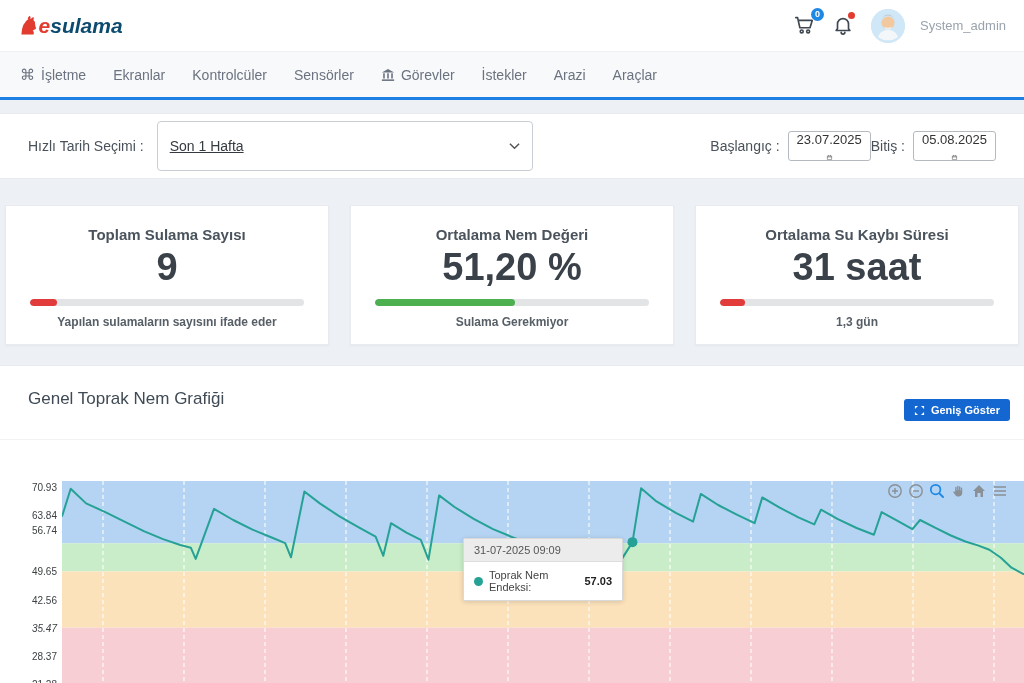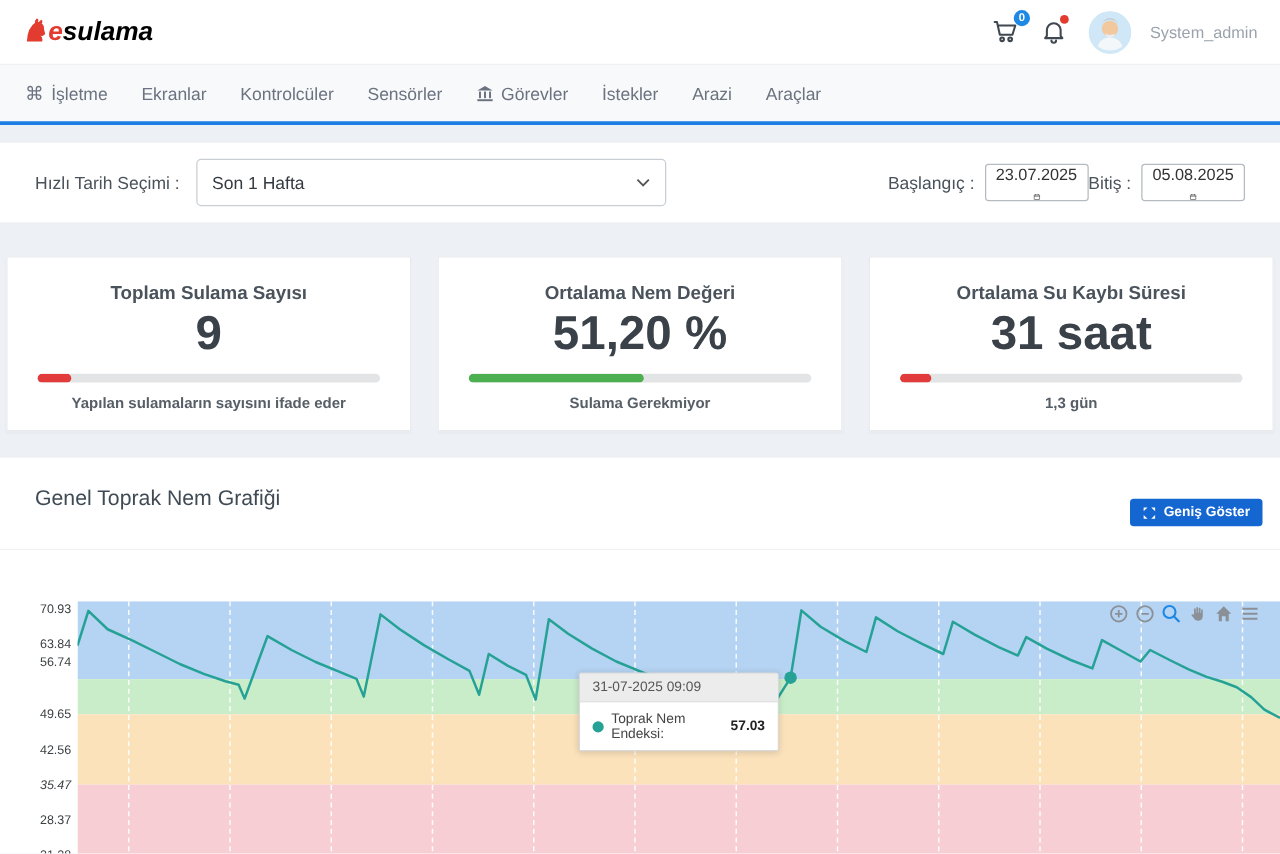--- a/index.html
+++ b/index.html
@@ -5,43 +5,43 @@
   * { margin:0; padding:0; box-sizing:border-box; }
   body { font-family:"Liberation Sans", sans-serif; }
   .page { position:relative; width:1024px; height:683px; background:#edf0f5; overflow:hidden; }
 
   
   .topbar { height:52px; background:#fff; display:flex; align-items:center; justify-content:space-between;
             padding:0 18px; border-bottom:1px solid #f0f1f3; }
   .logo { display:flex; align-items:center; font-style:italic; font-weight:bold; font-size:21px; cursor:pointer; }
   .logo-horse { color:#e23b30; font-size:24px; font-style:normal; transform:scaleX(-1); margin-right:-1px; }
   .logo-e { color:#e23b30; }
-  .logo-rest { color:#000000; }
+  .logo-rest { color:#0c4a6e; }
   .topbar-right { display:flex; align-items:center; gap:15px; }
   .icon-btn { position:relative; width:24px; height:24px; cursor:pointer; }
   .icon-btn svg { width:22px; height:22px; }
   .badge { position:absolute; top:-6px; right:-7px; background:#1e88e5; color:#fff; font-size:9px; font-weight:bold;
            min-width:13px; height:13px; border-radius:7px; display:flex; align-items:center; justify-content:center; padding:0 2px; }
   .bell-dot { position:absolute; top:-2px; right:1px; width:7px; height:7px; background:#e23b30; border-radius:50%; }
   .avatar { width:34px; height:34px; border-radius:50%; overflow:hidden; cursor:pointer; background:#cfe7f6; }
   .username { color:#9aa3ad; font-size:13px; cursor:pointer; }
 
   
   .nav { height:48px; background:#f8f9fa; border-bottom:3px solid #1d7fe3; display:flex; align-items:center;
          gap:27px; padding:0 20px; font-size:14px; color:#6b7280; }
   .nav-item { display:flex; align-items:center; gap:6px; cursor:pointer; white-space:nowrap; }
   .nav-glyph { font-size:15px; font-style:normal; }
   .nav-item svg { width:14px; height:14px; fill:#6b7280; }
 
   
   .filterbar { margin-top:13px; background:#fff; height:66px; display:flex; align-items:center; padding:0 28px;
                border-top:1px solid #e8eaee; border-bottom:1px solid #e8eaee; }
   .filter-label { font-size:14px; color:#49525a; white-space:nowrap; }
-  .select { margin-left:13px; width:376px; height:38px; border:1px solid #c9ced4; border-radius:4px; background:#fff;
-            display:flex; align-items:center; justify-content:space-between; padding:0 12px; font-size:14px; color:#343a40; cursor:pointer; }
+  .select { margin-left:13px; width:376px; height:50px; border:1px solid #c9ced4; border-radius:4px; background:#fff;
+            display:flex; align-items:center; justify-content:space-between; padding:0 12px; font-size:14px; color:#343a40; cursor:pointer;text-decoration:underline; }
   .spacer { flex:1; }
   .date-group { display:flex; align-items:center; gap:8px; }
   .date-box { border:1px solid #b4bac0; border-radius:3px; height:30px; display:flex; align-items:center; gap:8px;
               padding:0 8px; font-size:13px; color:#333; background:#fff; cursor:pointer;flex-direction:column; }
   .date-box svg { width:13px; height:13px; }
 
   
   .stats { display:flex; gap:21px; padding:0 5px; margin-top:26px; height:140px; }
   .stat-card { flex:1; background:#fff; border:1px solid #e8eaee; box-shadow:0 1px 2px rgba(0,0,0,.04);
                display:flex; flex-direction:column; align-items:center; padding:20px 24px 0; }

